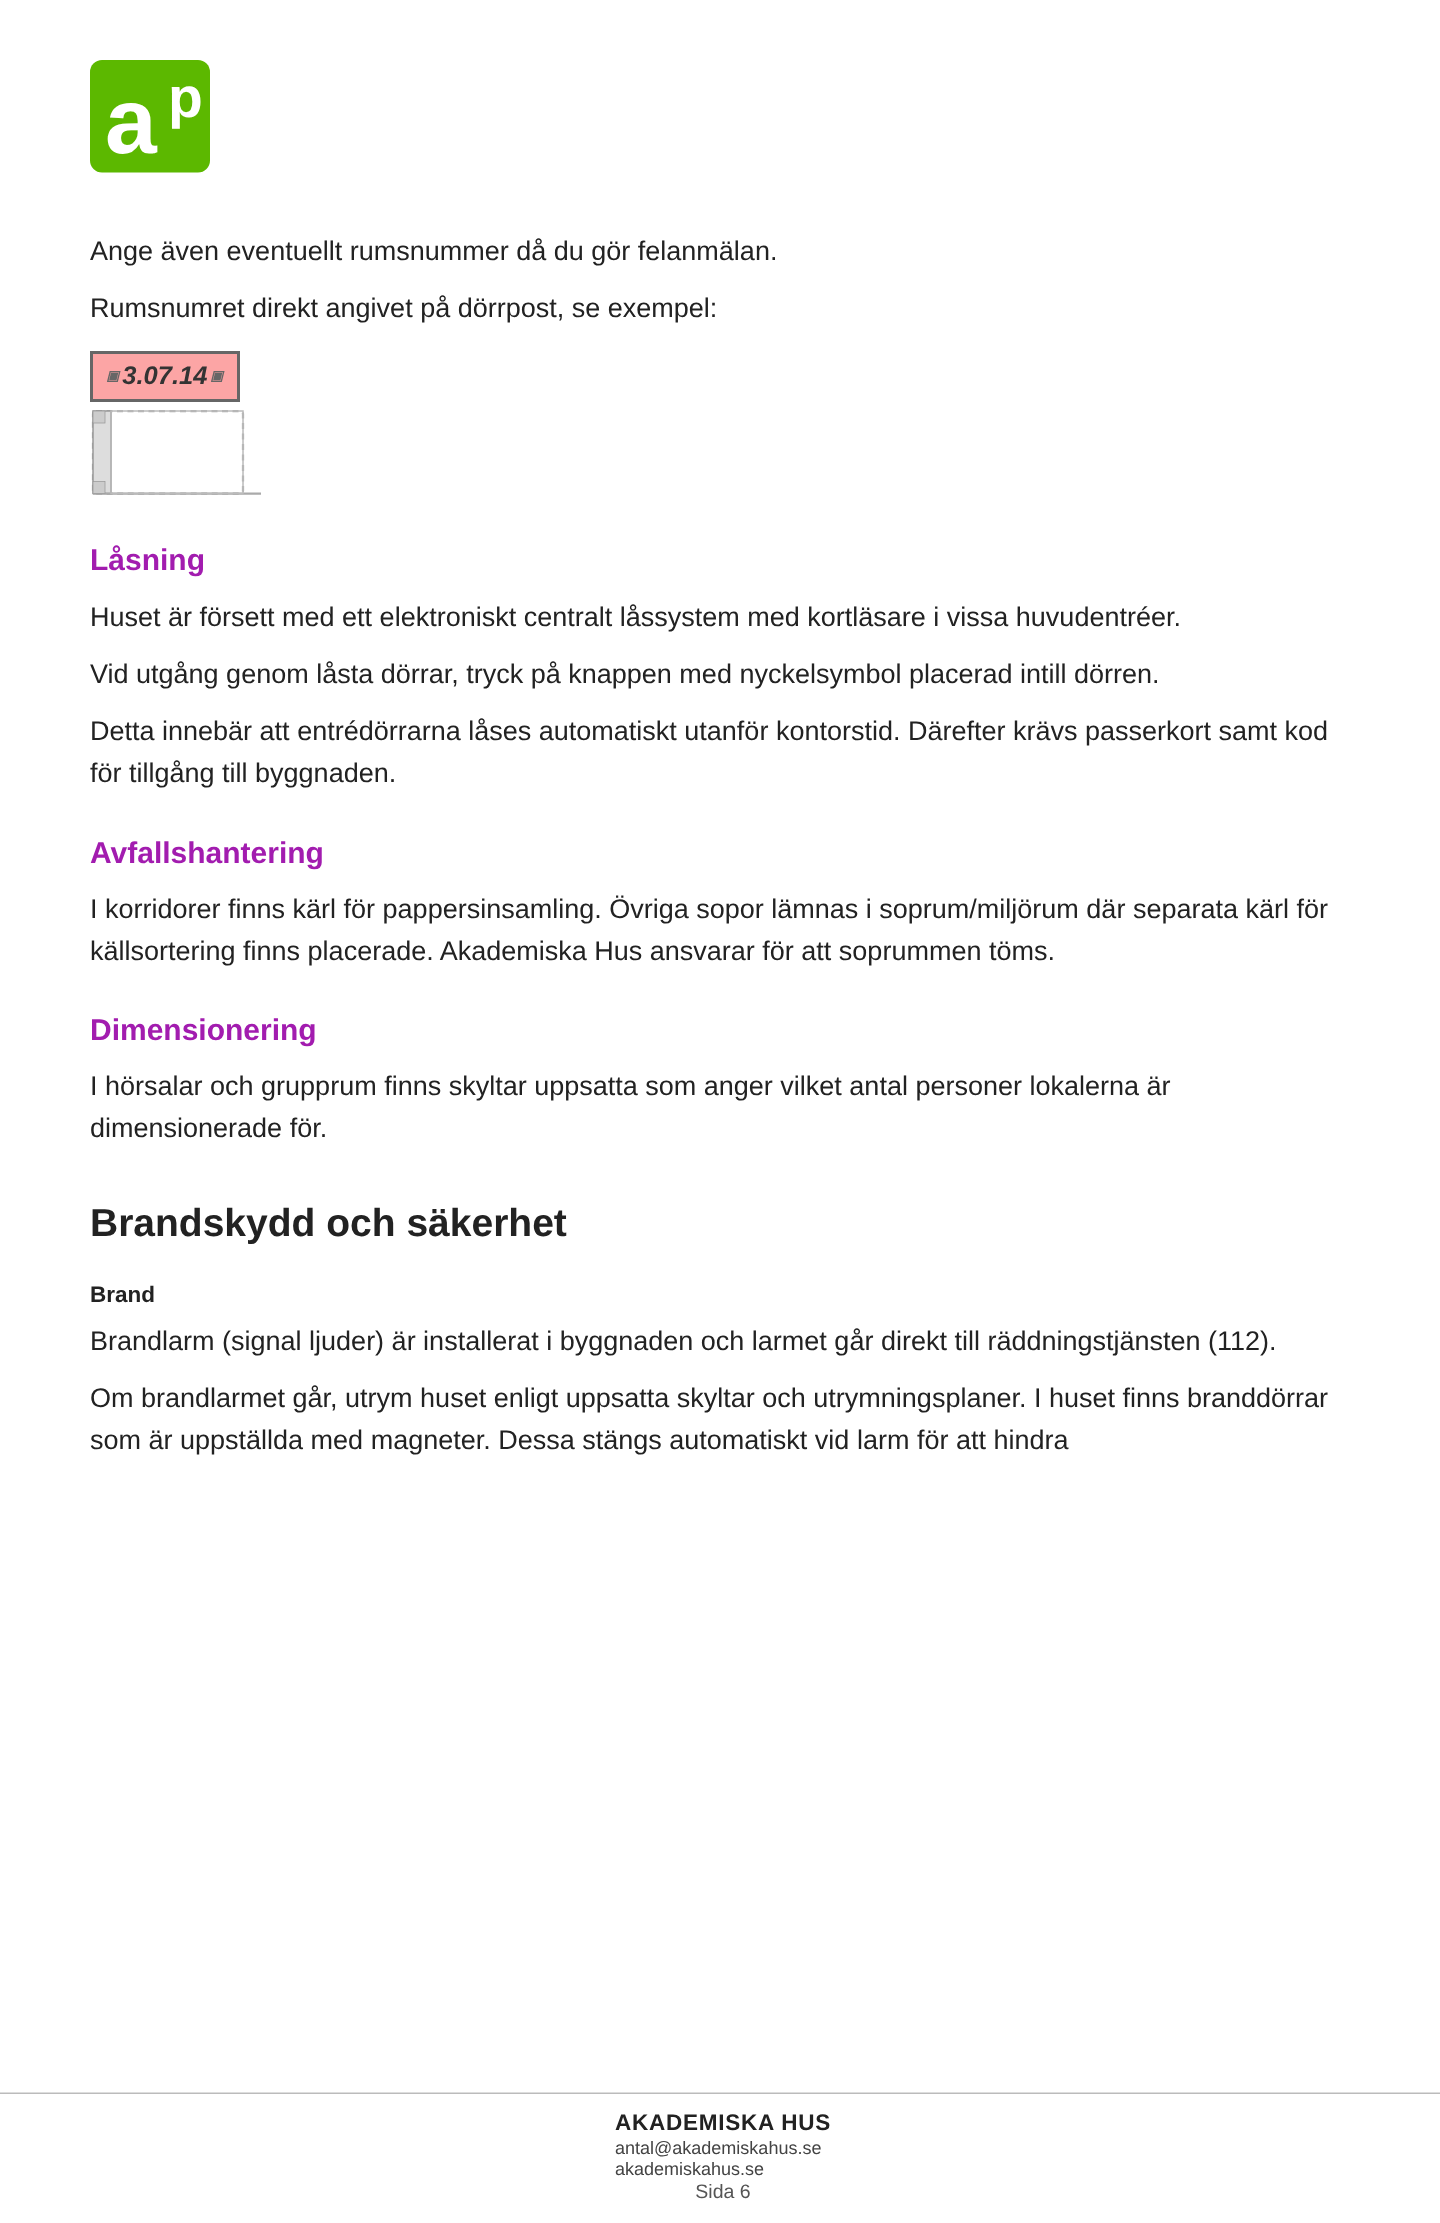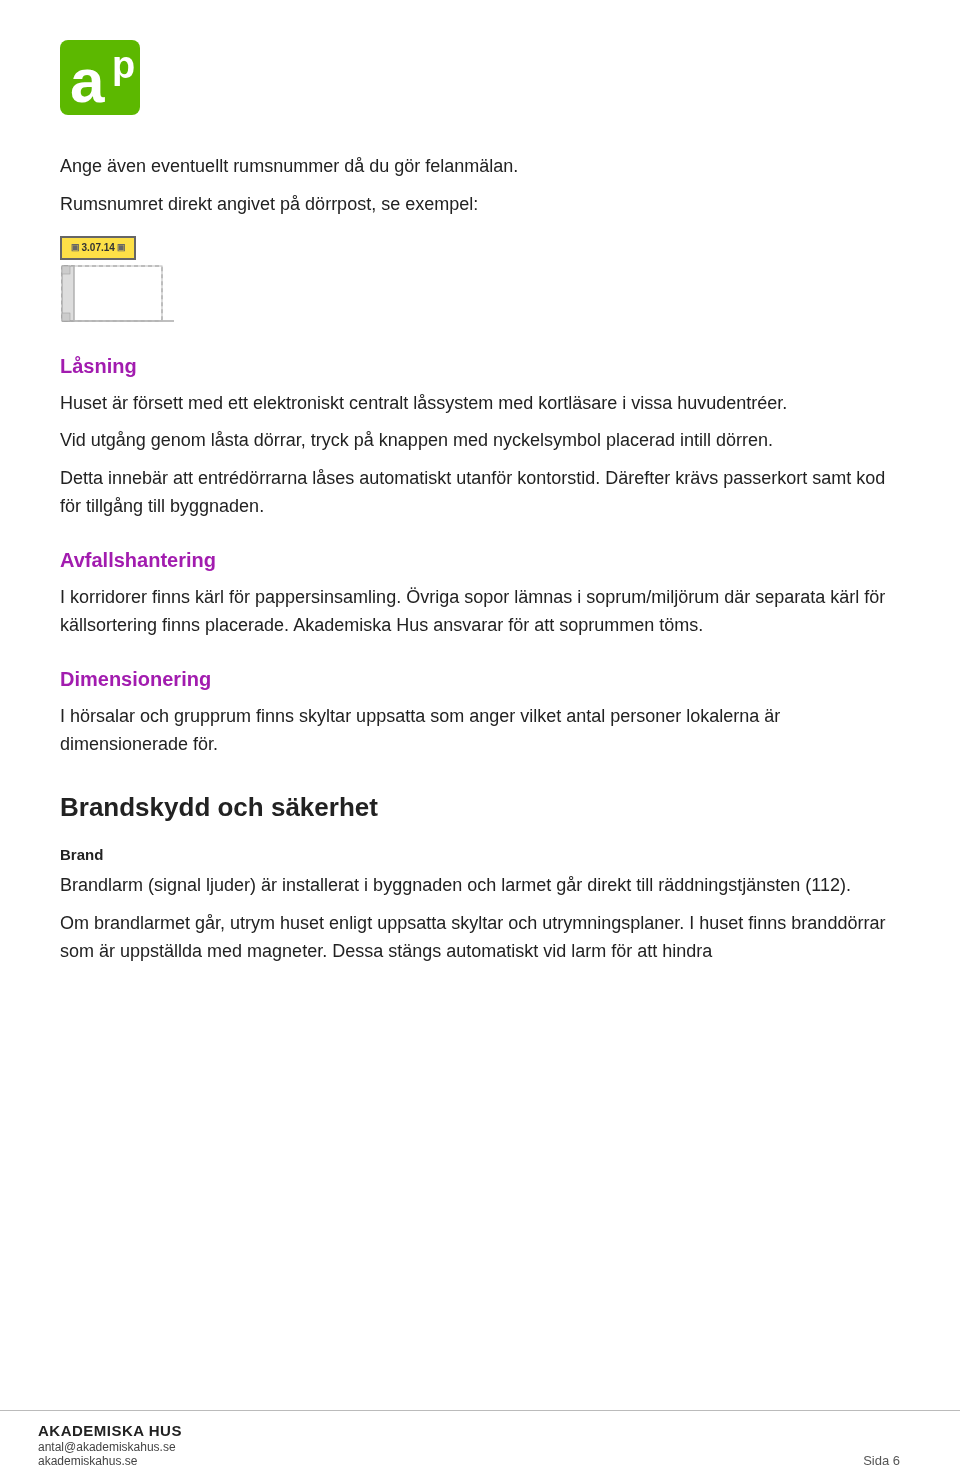--- a/index.html
+++ b/index.html
@@ -70,22 +70,23 @@
     }
 
     .footer {
       position: absolute;
       bottom: 0;
       left: 0;
       right: 0;
       border-top: 1.5px solid #bbb;
       display: flex;
       justify-content: space-between;
-      align-items: flex-end;
-      padding: 10px 60px 14px 38px;
+      align-items: center;
+      padding: 10px 60px 14px 64px;
+      flex-direction: column;
     }
 
     .footer-left {
       display: flex;
       flex-direction: column;
       gap: 0;
     }
 
     .footer-logo {
       font-family: Arial, Helvetica, sans-serif;
@@ -110,26 +111,27 @@
     .footer-page {
       font-size: 13px;
       color: #555;
     }
 
     .door-number-box {
       display: inline-flex;
       align-items: center;
       border: 2px solid #666;
       padding: 2px 7px 2px 7px;
-      font-size: 10px;
-      font-weight: bold;
-      background: #fde047;
+      font-size: 17px;
+      font-weight: bold;
+      background: #fca5a5;
       color: #333;
       margin-bottom: 2px;
       position: relative;
+      font-style: italic;
     }
 
     .door-number-box::before,
     .door-number-box::after {
       content: '▣';
       font-size: 9px;
       color: #666;
       margin: 0 2px;
     }
 

